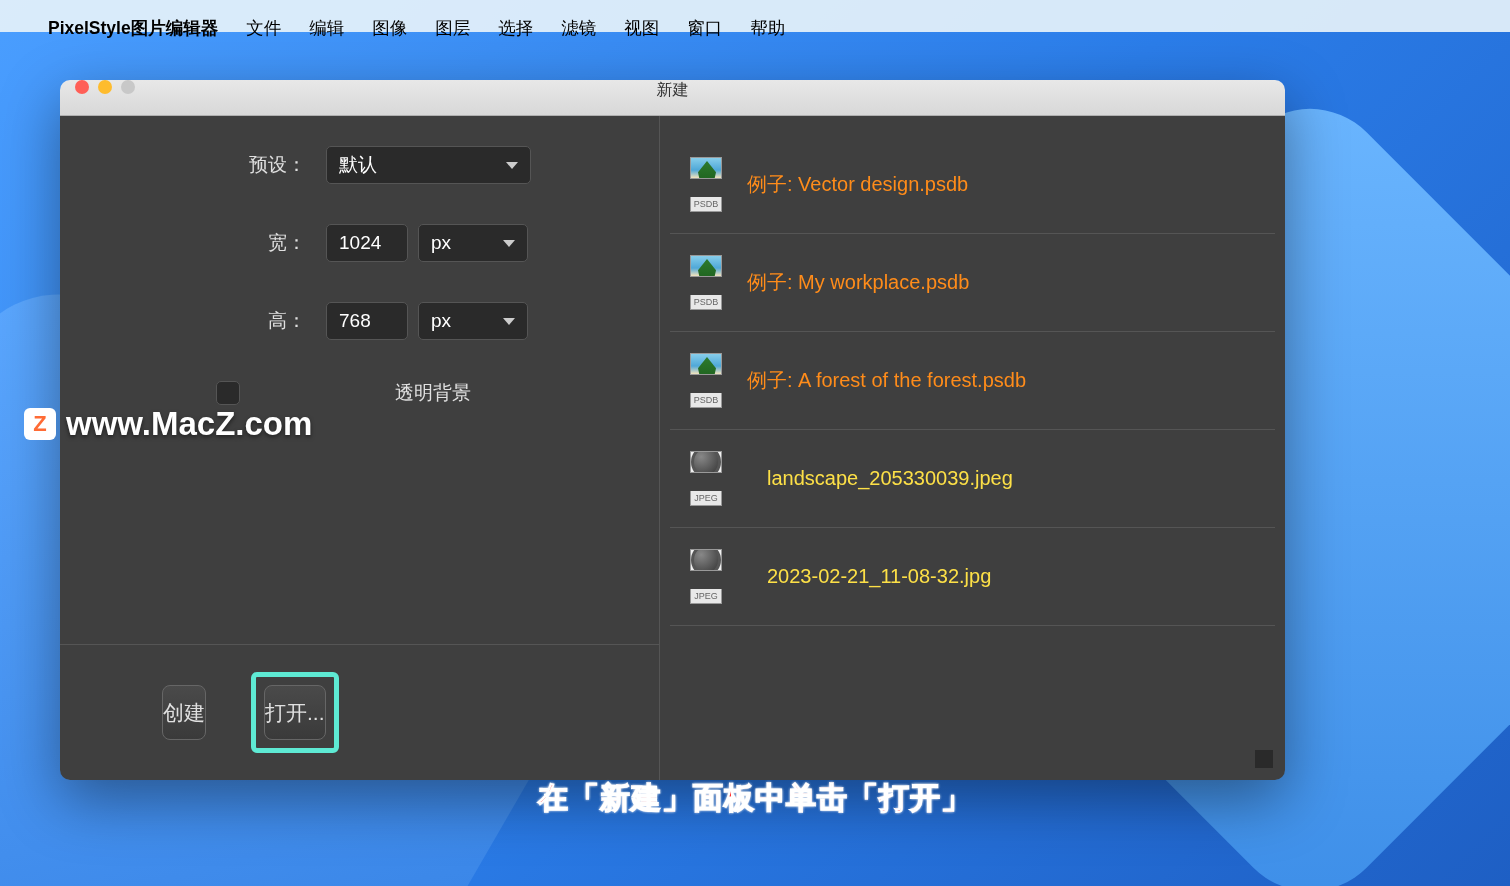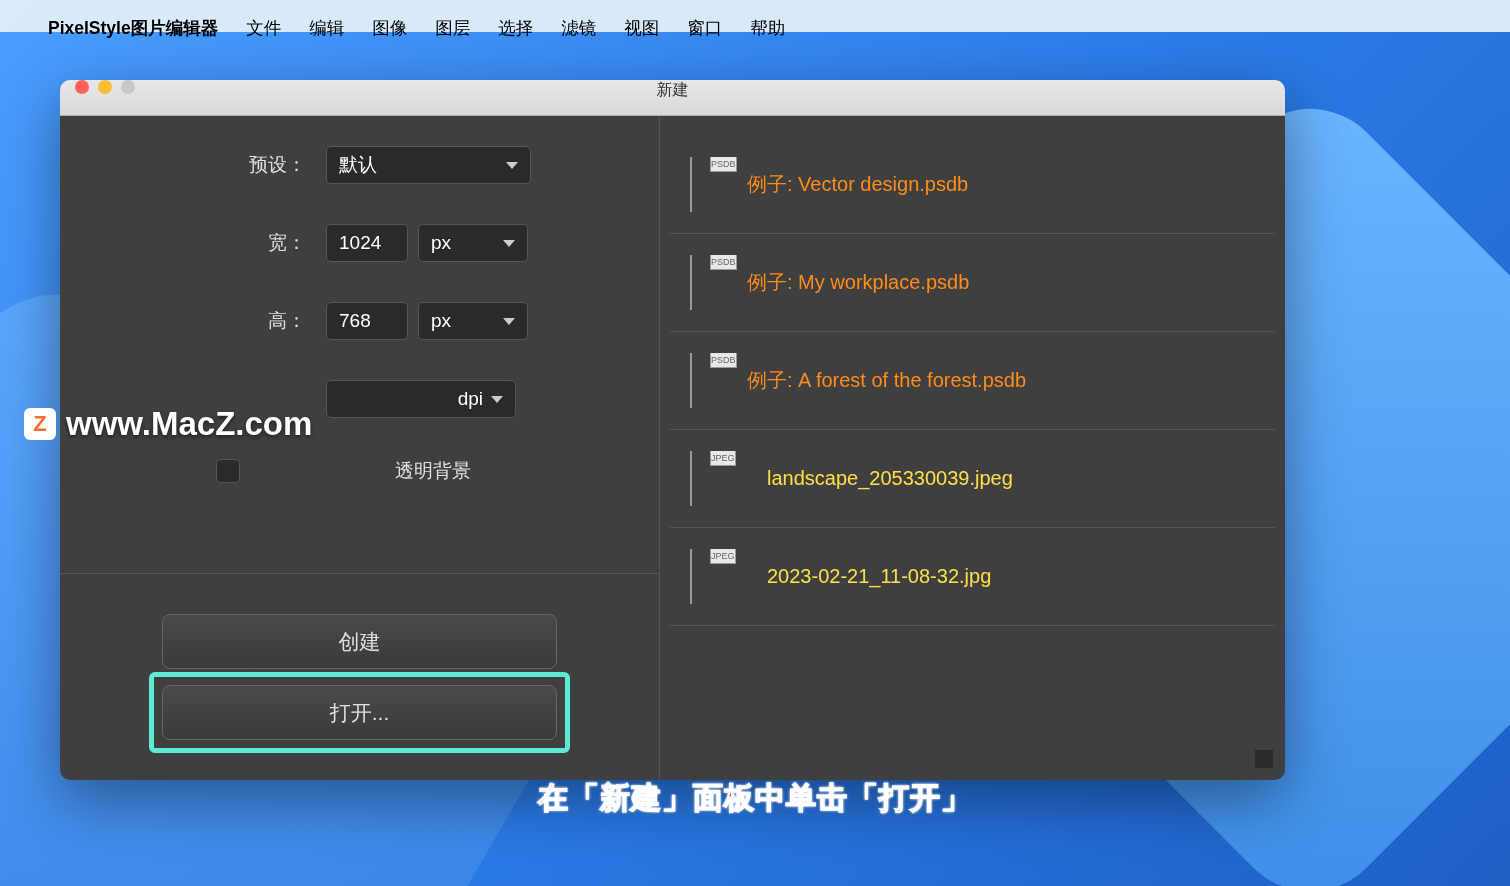--- a/index.html
+++ b/index.html
@@ -172,22 +172,22 @@
       border-radius: 5px;
     }
     .checkbox-label {
       color: #e0e0e0;
       font-size: 19px;
     }
     .button-area {
       border-top: 1px solid #555;
       padding: 40px 102px;
       display: flex;
-      flex-direction: column;
-      gap: 16px;
+      flex-direction: row;
+      gap: 58px;
     }
     .big-button {
       height: 55px;
       background: linear-gradient(#4a4a4a, #3a3a3a);
       border: 1px solid #666;
       border-radius: 8px;
       color: #e0e0e0;
       font-size: 21px;
       display: flex;
       align-items: center;
@@ -211,20 +211,21 @@
       height: 98px;
       padding: 0 20px;
       border-bottom: 1px solid #555;
       gap: 25px;
     }
     .file-icon {
       width: 32px;
       height: 55px;
       position: relative;
       display: flex;
+      flex-direction: column;
       gap: 18px;
     }
     .file-icon .img-part {
       flex: 1;
       background: linear-gradient(180deg, #87ceeb 0%, #4fa8d8 60%, #f4e4bc 100%);
       border: 1px solid #999;
       position: relative;
       overflow: hidden;
     }
     .file-icon .img-part::before {
@@ -369,27 +370,20 @@
         </div>
         <div class="form-row">
           <div class="form-label">高：</div>
           <div class="text-input">768</div>
           <div style="width:10px"></div>
           <div class="select-box unit">
             <span>px</span>
             <span class="dropdown-arrow"></span>
           </div>
         </div>
-        <div class="form-row">
-          <div class="form-label"></div>
-          <div class="select-box res">
-            <span style="margin-left:auto;padding-right:8px">dpi</span>
-            <span class="dropdown-arrow"></span>
-          </div>
-        </div>
         <div class="checkbox-row">
           <div class="checkbox"></div>
           <div class="checkbox-label">透明背景</div>
         </div>
       </div>
       <div class="button-area">
         <div class="big-button">创建</div>
         <div class="highlight-box">
           <div class="big-button">打开...</div>
         </div>

